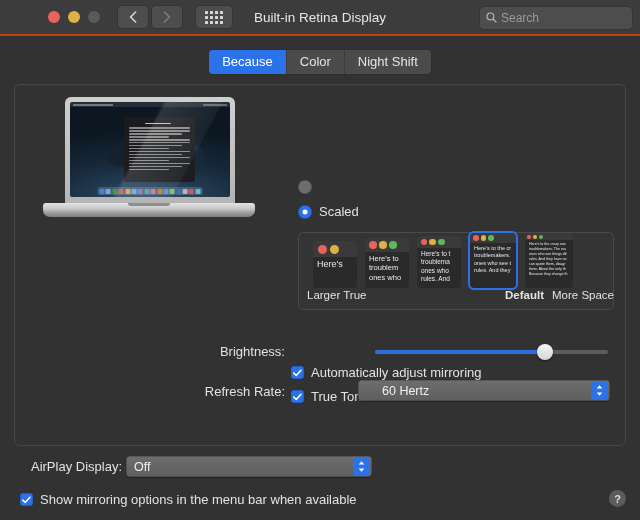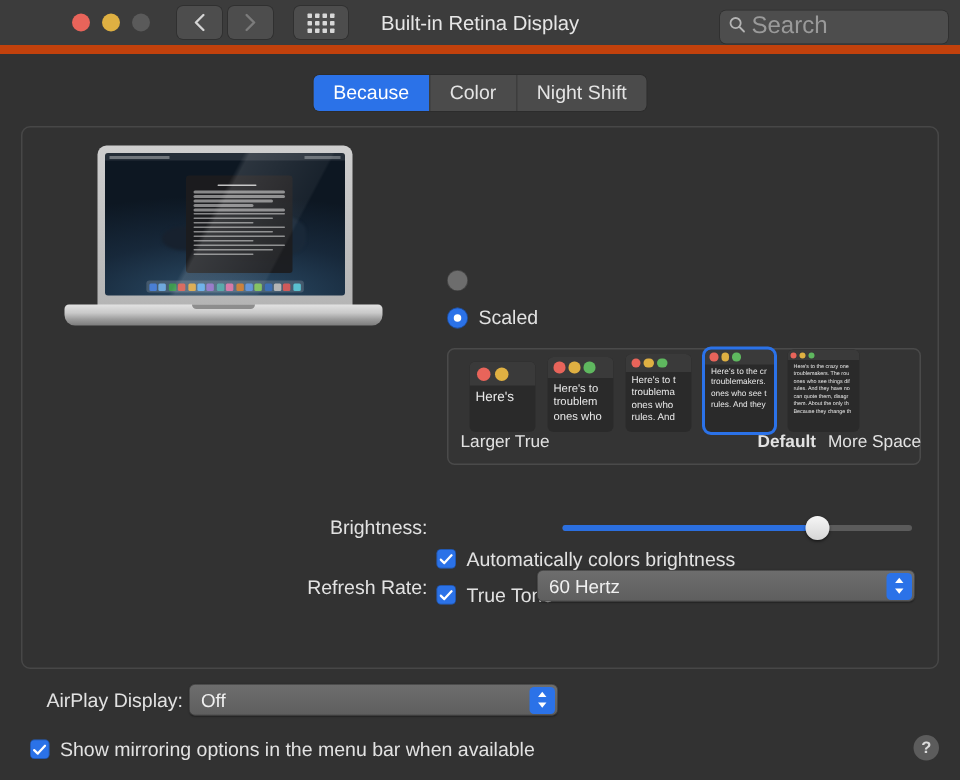--- a/index.html
+++ b/index.html
@@ -15,21 +15,21 @@
     position: relative;
     width: 640px; height: 520px;
     background: #323232;
   }
 
   
   .titlebar {
     position: relative;
     height: 36px;
     background: #3c3c3c;
-    border-bottom: 6px solid #c2410c;
+    border-bottom: 2px solid #c2410c;
     display: flex;
     align-items: center;
     padding-left: 36px;
   }
   .traffic {
     display: flex; gap: 8px;
     margin-left: 12px;
   }
   .tl { width: 12px; height: 12px; border-radius: 50%; }
   .tl.red    { background: #e8645a; }
@@ -73,21 +73,21 @@
     width: 152px; height: 22px;
     background: #4d4d4d;
     border-radius: 4px;
     display: flex; align-items: center;
     padding: 0 6px;
     box-shadow: 0 0 0 0.5px #2d2d2d;
   }
   .search svg { flex: none; margin-right: 4px; }
   .search input {
     background: transparent; border: none; outline: none;
-    color: #fef9c3; font-size: 16px;
+    color: #fef9c3; font-size: 12px;
     font-family: "Liberation Sans", sans-serif;
     width: 100%;
   }
   .search input::placeholder { color: #9a9a9a; }
 
   
   .tabbar {
     display: flex; justify-content: center;
     padding-top: 14px;
   }
@@ -569,35 +569,35 @@
       <div class="fill" id="slider-fill" style="width: 73%;"></div>
       <div class="knob" id="slider-knob" style="left: 73%;"></div>
     </div>
 
     <div class="chk-row" style="left:276px; top:280px;">
       <span class="chk">
         <svg width="9" height="8" viewBox="0 0 9 8">
             <path d="M0.8 4.1 3.2 6.4 8 1.2" stroke="#fff" stroke-width="1.5" fill="none" stroke-linecap="round" stroke-linejoin="round"></path>
           </svg>
       </span>
-      <label>Automatically colors brightness</label>
+      <label>Automatically adjust mirroring</label>
     </div>
 
     <div class="chk-row" style="left:276px; top:304px;">
       <span class="chk">
         <svg width="9" height="8" viewBox="0 0 9 8">
             <path d="M0.8 4.1 3.2 6.4 8 1.2" stroke="#fff" stroke-width="1.5" fill="none" stroke-linecap="round" stroke-linejoin="round"></path>
           </svg>
       </span>
       <label>True Tone</label>
     </div>
 
 
     <div class="lbl" style="left:165px; top:299px; width:105px;">Refresh Rate:</div>
-    <div class="popup" style="left:343px; top:295px; width:252px;">
+    <div class="popup" style="left:343px; top:295px; width:252px;padding-left:16px;">
       <span class="val">60 Hertz</span>
       <span class="chev">
         <svg width="9" height="13" viewBox="0 0 9 13">
             <path d="M4.5 1.2 7.3 4.6H1.7z" fill="#fff"></path>
             <path d="M4.5 11.8 1.7 8.4h5.6z" fill="#fff"></path>
           </svg>
       </span>
     </div>
 
   </div>

